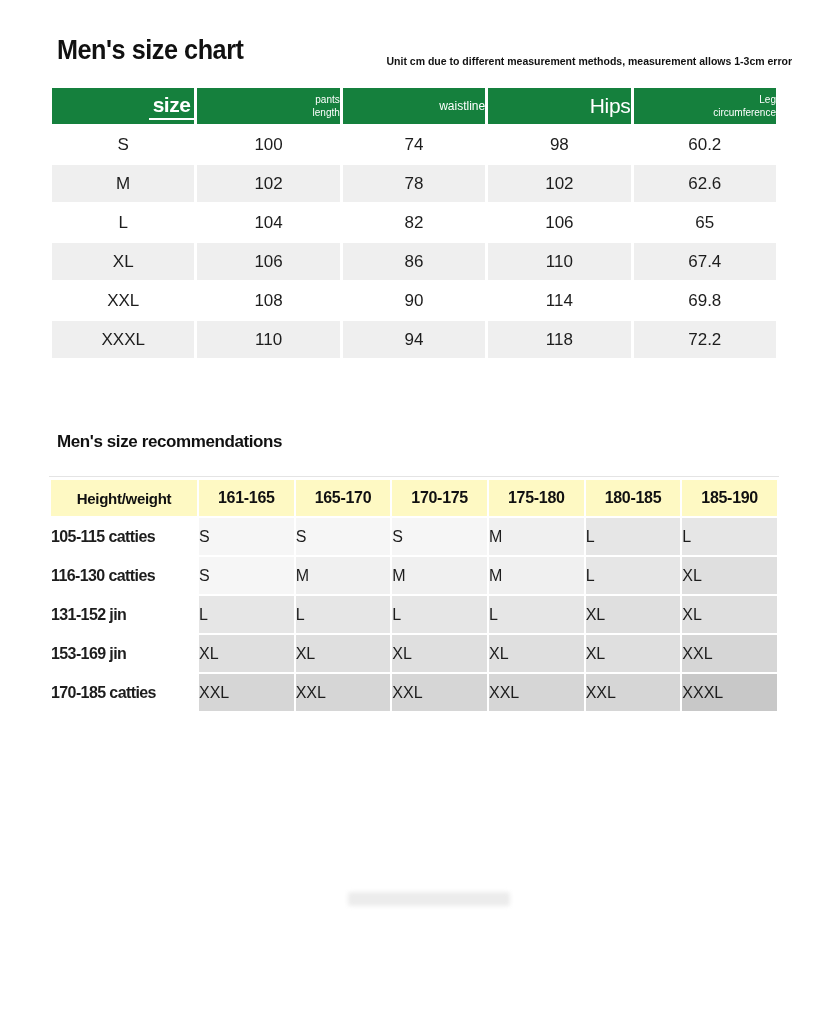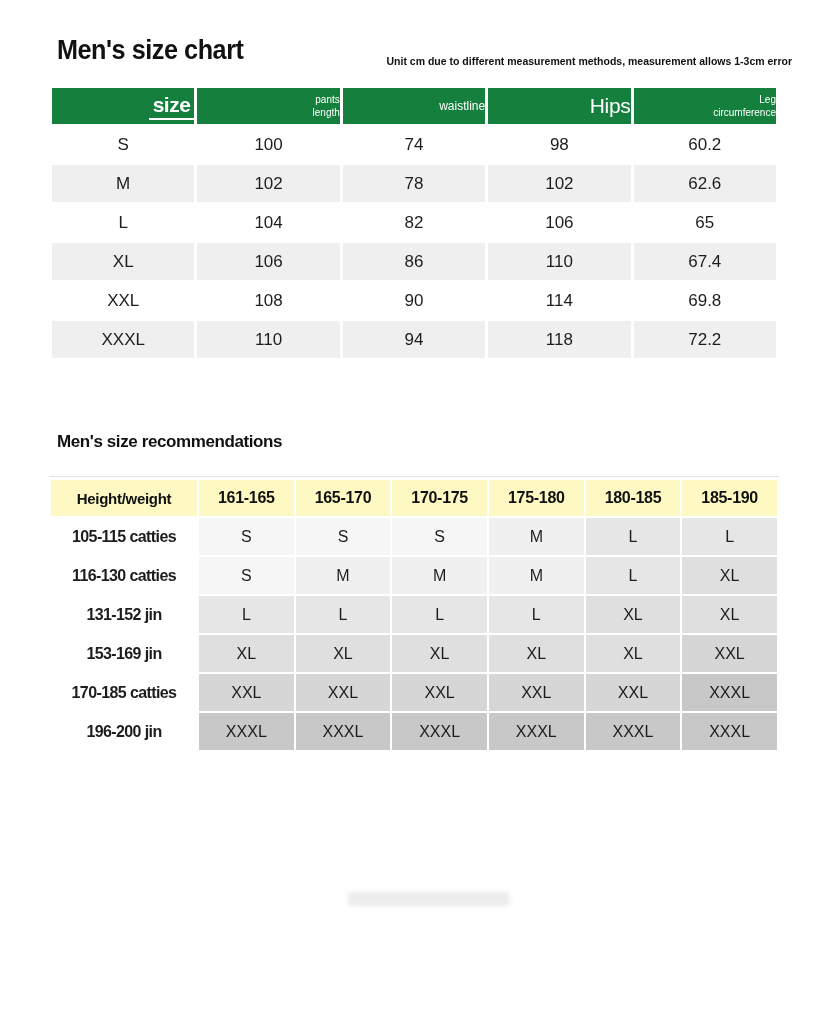--- a/index.html
+++ b/index.html
@@ -58,21 +58,21 @@
     position:absolute; left:49px; top:478px; width:730px;
     border-collapse:separate; border-spacing:2px;
     table-layout:fixed;
   }
   .rec-table th {
     background:#fef9c3; height:36px; text-align:center; vertical-align:middle;
     font-size:16px; font-weight:bold; letter-spacing:-0.3px; color:#111;
   }
   .rec-table th.rec-h-label { font-size:15px; }
   .rec-table td {
-    height:37px; text-align:center; vertical-align:middle;
+    height:37px; text-align:left; vertical-align:middle;
     font-size:16px; color:#1d1d1d;
   }
   .rec-label {
     background:#fff; font-size:15px; font-weight:bold; letter-spacing:-0.6px;
   }
   
   td[data-size="S"]    { background:#f6f6f6; }
   td[data-size="M"]    { background:#f0f0f0; }
   td[data-size="L"]    { background:#e6e6e6; }
   td[data-size="XL"]   { background:#dfdfdf; }
@@ -229,27 +229,18 @@
       </tr>
       <tr>
         <td class="rec-label">170-185 catties</td>
         <td data-size="XXL">XXL</td>
         <td data-size="XXL">XXL</td>
         <td data-size="XXL">XXL</td>
         <td data-size="XXL">XXL</td>
         <td data-size="XXL">XXL</td>
         <td data-size="XXXL">XXXL</td>
       </tr>
-      <tr>
-        <td class="rec-label">196-200 jin</td>
-        <td data-size="XXXL">XXXL</td>
-        <td data-size="XXXL">XXXL</td>
-        <td data-size="XXXL">XXXL</td>
-        <td data-size="XXXL">XXXL</td>
-        <td data-size="XXXL">XXXL</td>
-        <td data-size="XXXL">XXXL</td>
-      </tr>
     </tbody>
   </table>
 
   <div class="ghost"></div>
 
 </div>
 
 </body></html>

